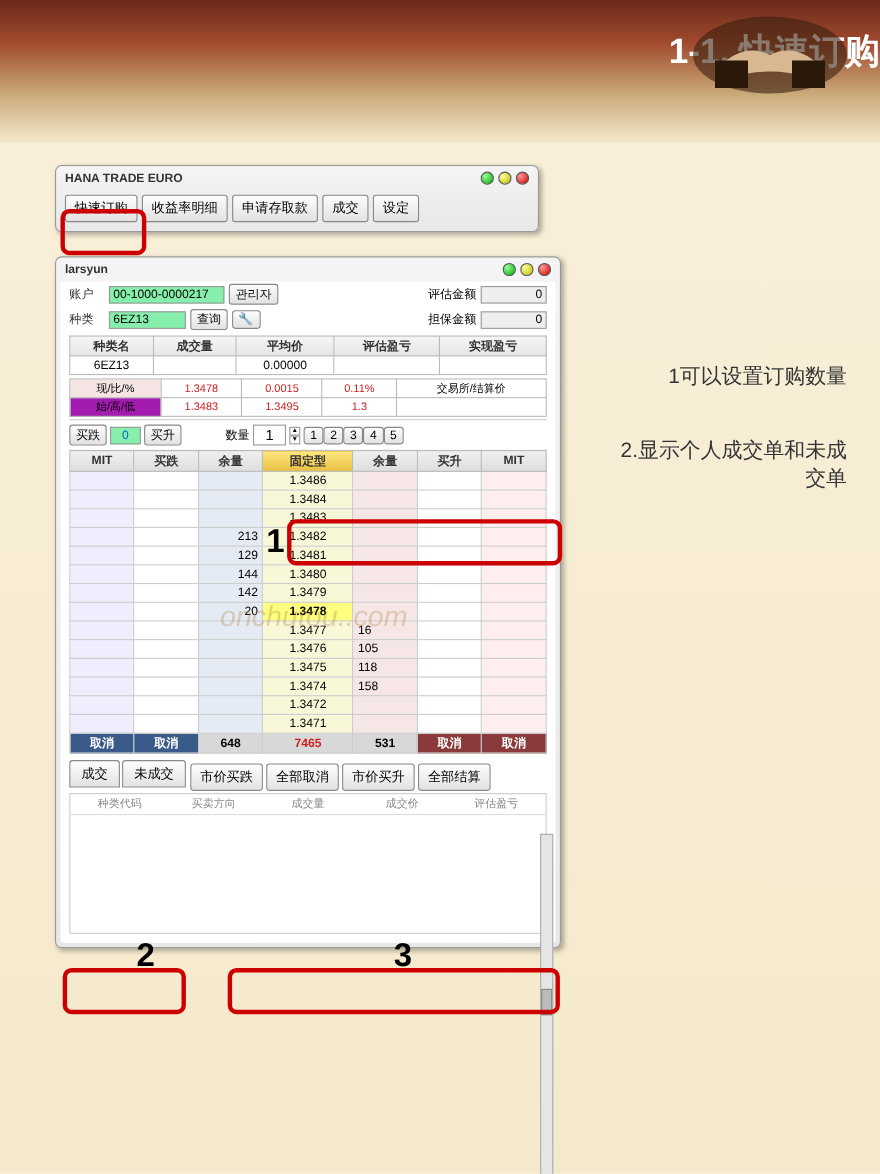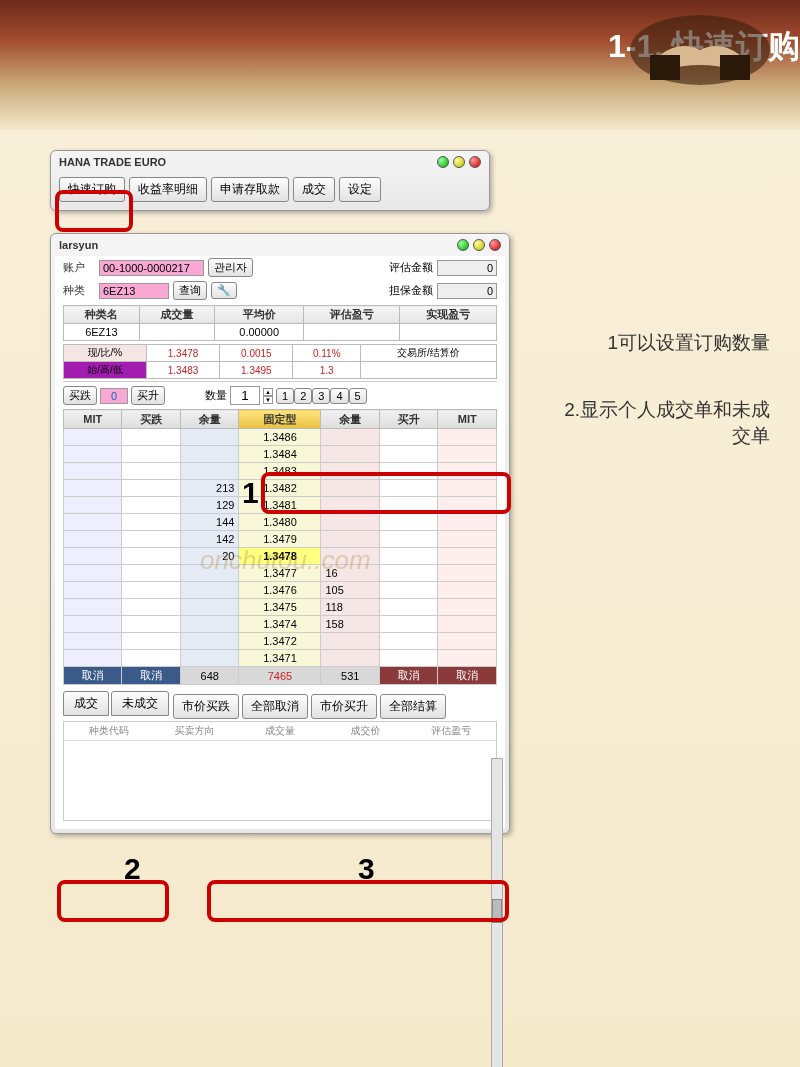--- a/index.html
+++ b/index.html
@@ -35,21 +35,21 @@
   .h-actions { left: 207px; top: 880px; width: 302px; height: 42px; }
   
   .callout { position: absolute; font-size: 30px; font-weight: bold; color: #000; z-index: 60; }
   .c1 { left: 242px; top: 476px; }
   .c2 { left: 124px; top: 852px; }
   .c3 { left: 358px; top: 852px; }
   
   .body2 { padding: 0 8px 8px; font-size: 11px; background: #fff; margin: 0 4px 4px; border-radius: 3px; }
   .row { display: flex; align-items: center; gap: 4px; padding: 2px 0; }
   .lbl { width: 32px; color: #333; }
-  .inp { border: 1px solid #999; background: #f9a8d4; padding: 1px 3px; font-size: 11px; }
+  .inp { border: 1px solid #999; background: #86efac; padding: 1px 3px; font-size: 11px; }
   .inp.w1 { width: 105px; }
   .inp.ro { background: #eee; text-align: right; width: 60px; }
   
   table { border-collapse: collapse; width: 100%; font-size: 11px; }
   th, td { border: 1px solid #bbb; padding: 1px 3px; text-align: center; height: 17px; }
   th { background: linear-gradient(180deg, #f5f5f5, #e5e5e5); font-weight: bold; color: #333; }
   .tbl1 { margin-top: 3px; }
   .statrow td { font-size: 10px; }
   .red { color: #c22; }
   
@@ -60,30 +60,30 @@
   
   .ladder { width: 100%; border-collapse: collapse; font-size: 11px; }
   .ladder th { background: linear-gradient(180deg, #f0f0f0, #ddd); height: 19px; }
   .ladder td { height: 17px; border: 1px solid #ccc; }
   .ladder .price { background: #f8f8d8; }
   .ladder .price.cur { background: #ffff80; font-weight: bold; }
   .ladder .bidvol { background: #e5ebf5; text-align: right; padding-right: 4px; }
   .ladder .askvol { background: #f6e6e6; text-align: left; padding-left: 4px; }
   .ladder .mit { background: #eef; }
   .ladder .mitr { background: #fee; }
-  .summ td { background: #d8d8d8; color: #c22; font-weight: normal; }
+  .summ td { background: #d8d8d8; color: #c22; font-weight: bold; }
   .summ .bk { color: #000; }
   .scroll { position: absolute; right: 6px; width: 12px; top: 524px; height: 332px; background: #e5e5e5; border: 1px solid #aaa; }
   .scroll .thumb { width: 100%; height: 24px; background: #bbb; border: 1px solid #888; margin-top: 140px; }
   
   .tabs { display: flex; gap: 2px; margin-top: 6px; }
   .tab { background: linear-gradient(180deg, #fdfdfd, #e2e2e2); border: 1px solid #888; border-radius: 3px 3px 0 0; padding: 3px 10px; font-size: 12px; cursor: pointer; }
   .actbar { display: flex; gap: 3px; margin-top: 6px; }
   
-  .bottomblank { height: 100px; background: #fff; border: 1px solid #ccc; margin-top: 2px; }
+  .bottomblank { height: 128px; background: #fff; border: 1px solid #ccc; margin-top: 2px; }
   .bottomhdr { display: flex; font-size: 10px; color: #888; border-bottom: 1px solid #ddd; padding: 2px; }
   .bottomhdr span { flex: 1; text-align: center; }
   
   .watermark { position: absolute; left: 200px; top: 545px; font-size: 26px; color: rgba(180,140,80,0.35); font-style: italic; z-index: 5; pointer-events: none; }
 </style>
 </head>
 <body>
 
 <div class="header">
   <div class="header-title">1-1. 快速订购</div>

